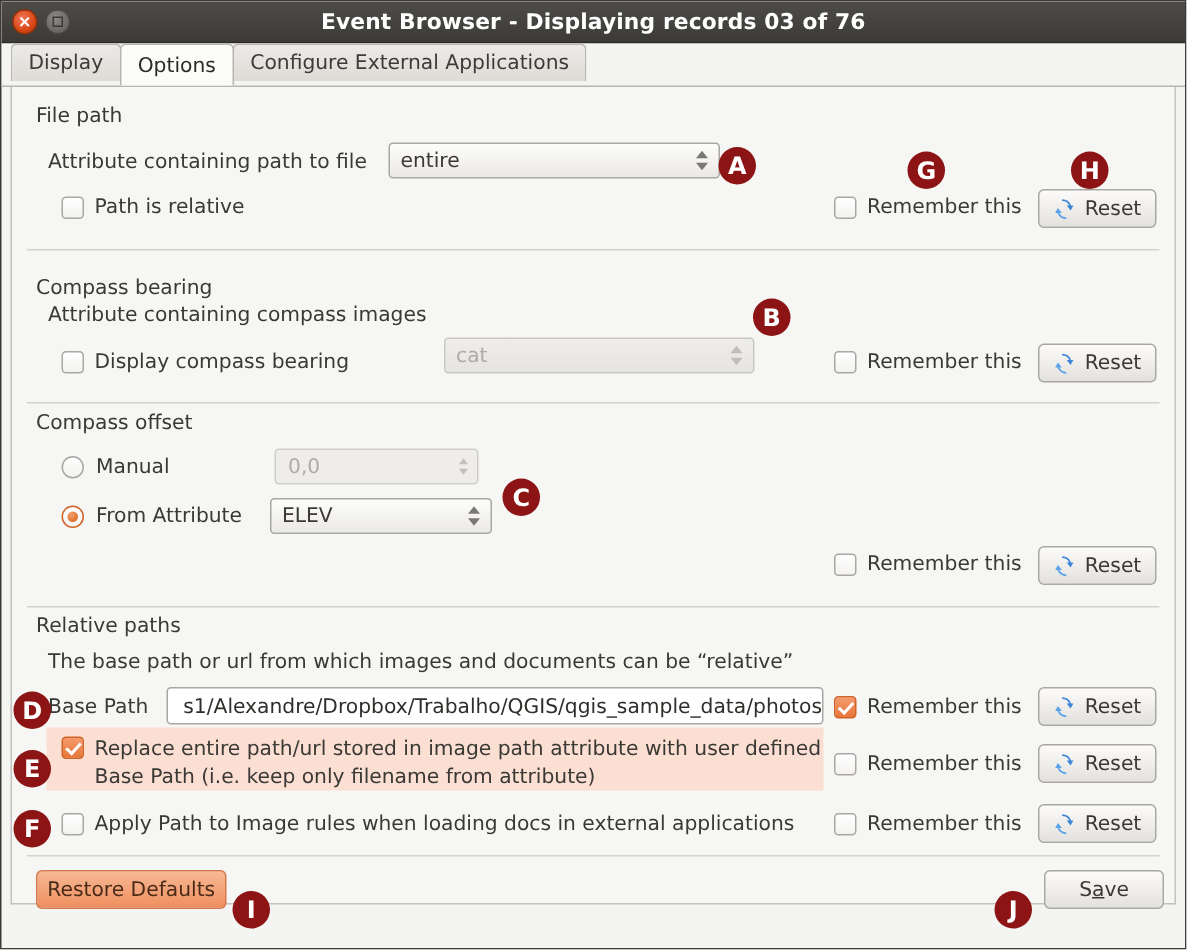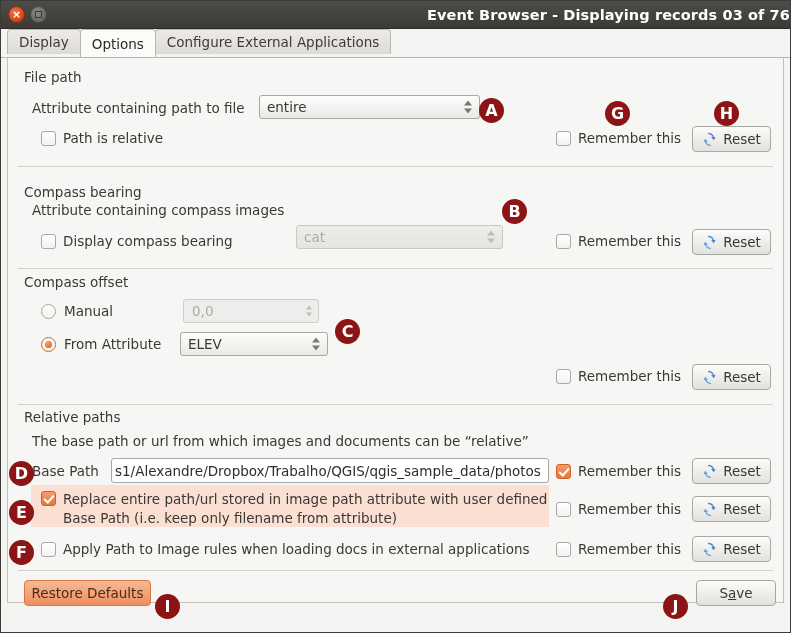--- a/index.html
+++ b/index.html
@@ -43,21 +43,21 @@
   .wbtn.maximize {
     background: radial-gradient(circle at 40% 35%, #8b8a86 0%, #6d6c68 60%, #55534f 100%);
     border: 1px solid #4a4845;
     color: #3d3c39;
   }
   .wbtn.maximize .sq {
     width: 7px; height: 7px; border: 1.5px solid #3a3936; background: transparent;
   }
   .title-text {
     position: absolute; left: 0; right: 0;
-    text-align: right;
+    text-align: center;
     color: #ffffff;
     font-size: 14.5px;
     font-weight: bold;
     pointer-events: none;
     letter-spacing: 0.1px;
   }
 
   
   .tabbar {
     height: 29px;
@@ -186,20 +186,21 @@
     position: absolute;
     height: 25px;
     background: #ffffff;
     border: 1px solid #a9a7a3;
     border-radius: 3px;
     display: flex; align-items: center;
     font-size: 13.5px;
     color: #2f2e2b;
     overflow: hidden;
     padding-left: 4px;
+    justify-content: flex-end;
   }
   .lineedit span {
     white-space: nowrap;
     display: block;
     margin-left: -1px;
   }
 
   
   .chk-row { position: absolute; display: flex; align-items: center; }
   .chk {

